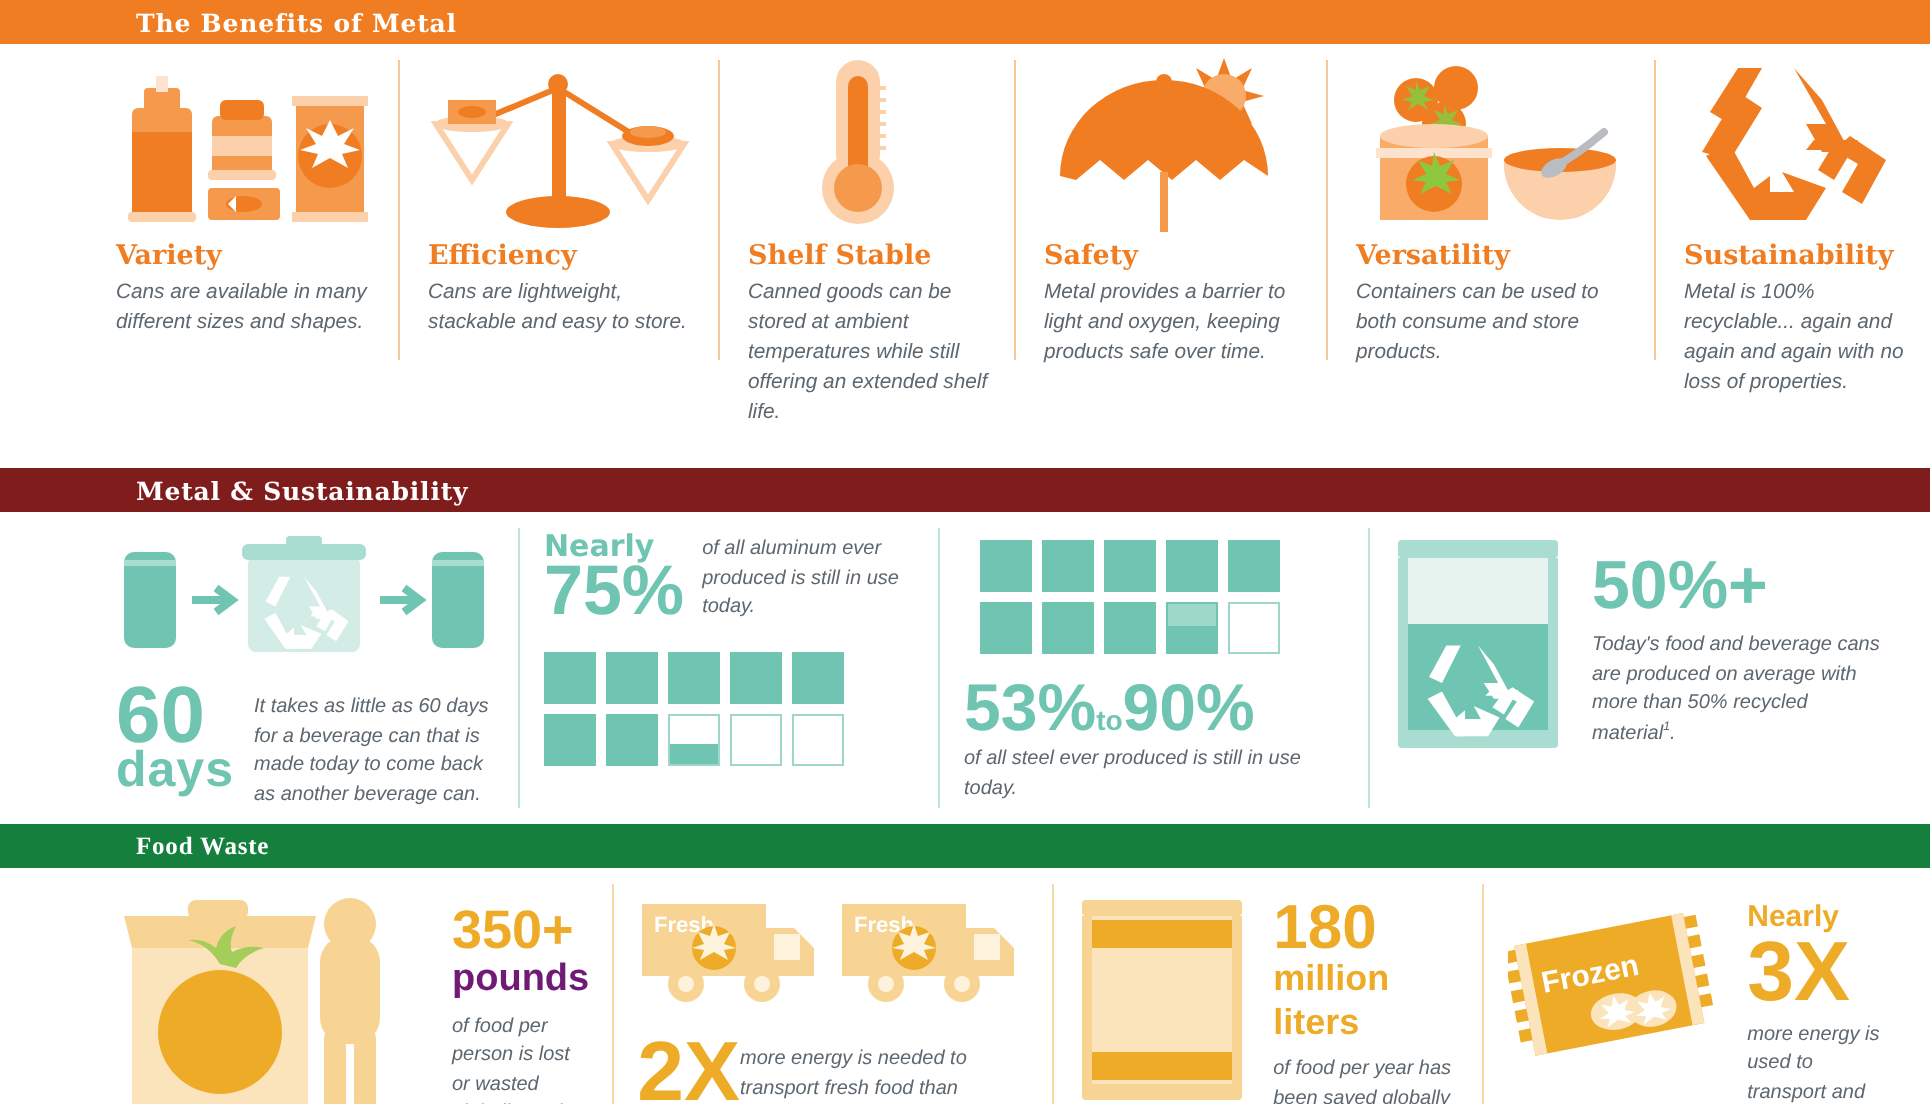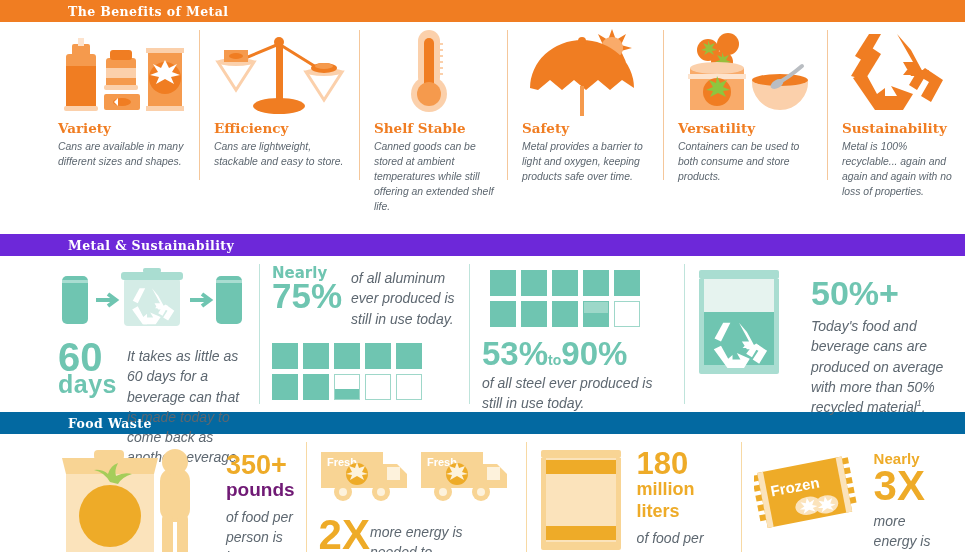--- a/index.html
+++ b/index.html
@@ -17,22 +17,22 @@
     display: flex;
     align-items: center;
     color: #ffffff;
     font-weight: bold;
     font-size: 12.5px;
     letter-spacing: .4px;
     padding-left: 68px;
     font-family: "DejaVu Serif", serif;
   }
   .bar.orange { background: #f07d22; }
-  .bar.teal   { background: #6d28d9; }
-  .bar.gold   { background: #0369a1; }
+  .bar.teal   { background: #7f1d1d; }
+  .bar.gold   { background: #15803d; font-family: Liberation Serif, serif; }
 
   
   .row { display: flex; width: 100%; }
   .cell { position: relative; }
   .cell .vline {
     position: absolute; top: 8px; bottom: 8px; right: 0; width: 1px;
   }
 
   
   .sec1 { height: 212px; padding: 0 0 0 0; }
@@ -57,21 +57,21 @@
     line-height: 1.45;
   }
 
   
   .sec2 { height: 156px; }
   .sec2 .row { height: 156px; }
   .sec2 .cell { flex: 1 1 0; padding: 8px 12px 0 12px; position: relative; }
   .sec2 .cell:first-child { padding-left: 58px; }
   .sec2 .cell:last-child  { padding-right: 20px; }
   .sec2 .vline { background: #bfe4db; }
-  .note { color: #5d6770; font-size: 14px; font-style: italic; line-height: 1.45; }
+  .note { color: #5d6770; font-size: 10px; font-style: italic; line-height: 1.45; }
 
   
   .c60 { display: flex; align-items: flex-start; gap: 10px; margin-top: 4px; }
   .c60 .num { font-size: 40px; color:#6fc5b1; font-weight:bold; line-height:.86; }
   .c60 .num .d { font-size: 25px; display:block; letter-spacing:.5px; }
   .c60 .note { padding-top: 6px; }
 
   
   .stat-head { display: flex; align-items: flex-start; gap: 9px; }
   .nearly { font-size: 15px; color:#6fc5b1; font-weight:bold; font-family:"DejaVu Sans",sans-serif;}
@@ -336,21 +336,21 @@
           <div class="sq"></div>
         </div>
         <div class="pct8090" style="margin-top:10px;">
           <span>53%</span><span class="to">to</span><span>90%</span>
         </div>
         <div class="note" style="margin-top:3px;">of all steel ever produced is still in use today.</div>
         <div class="vline"></div>
       </div>
 
       <div class="cell">
-        <div style="display:flex;gap:30px;align-items:flex-start;padding-top:4px;">
+        <div style="display:flex;gap:15px;align-items:flex-start;padding-top:4px;">
           <div>
             <svg width="84" height="110" viewBox="0 0 84 110">
               <rect x="6" y="6" width="72" height="96" fill="#e6f3ef"></rect>
               <rect x="6" y="44" width="72" height="58" fill="#6fc5b1"></rect>
               <rect x="2" y="2" width="80" height="9" rx="2" fill="#a9ddd1"></rect>
               <rect x="2" y="97" width="80" height="9" rx="2" fill="#a9ddd1"></rect>
               <rect x="2" y="11" width="5" height="88" fill="#a9ddd1"></rect>
               <rect x="77" y="11" width="5" height="88" fill="#a9ddd1"></rect>
               <g fill="#ffffff" transform="translate(42,72) scale(.72)">
                 <path d="M0 -24 L14 2 L4 2 L11 13 L24 13 L11 -11 Z"></path>

